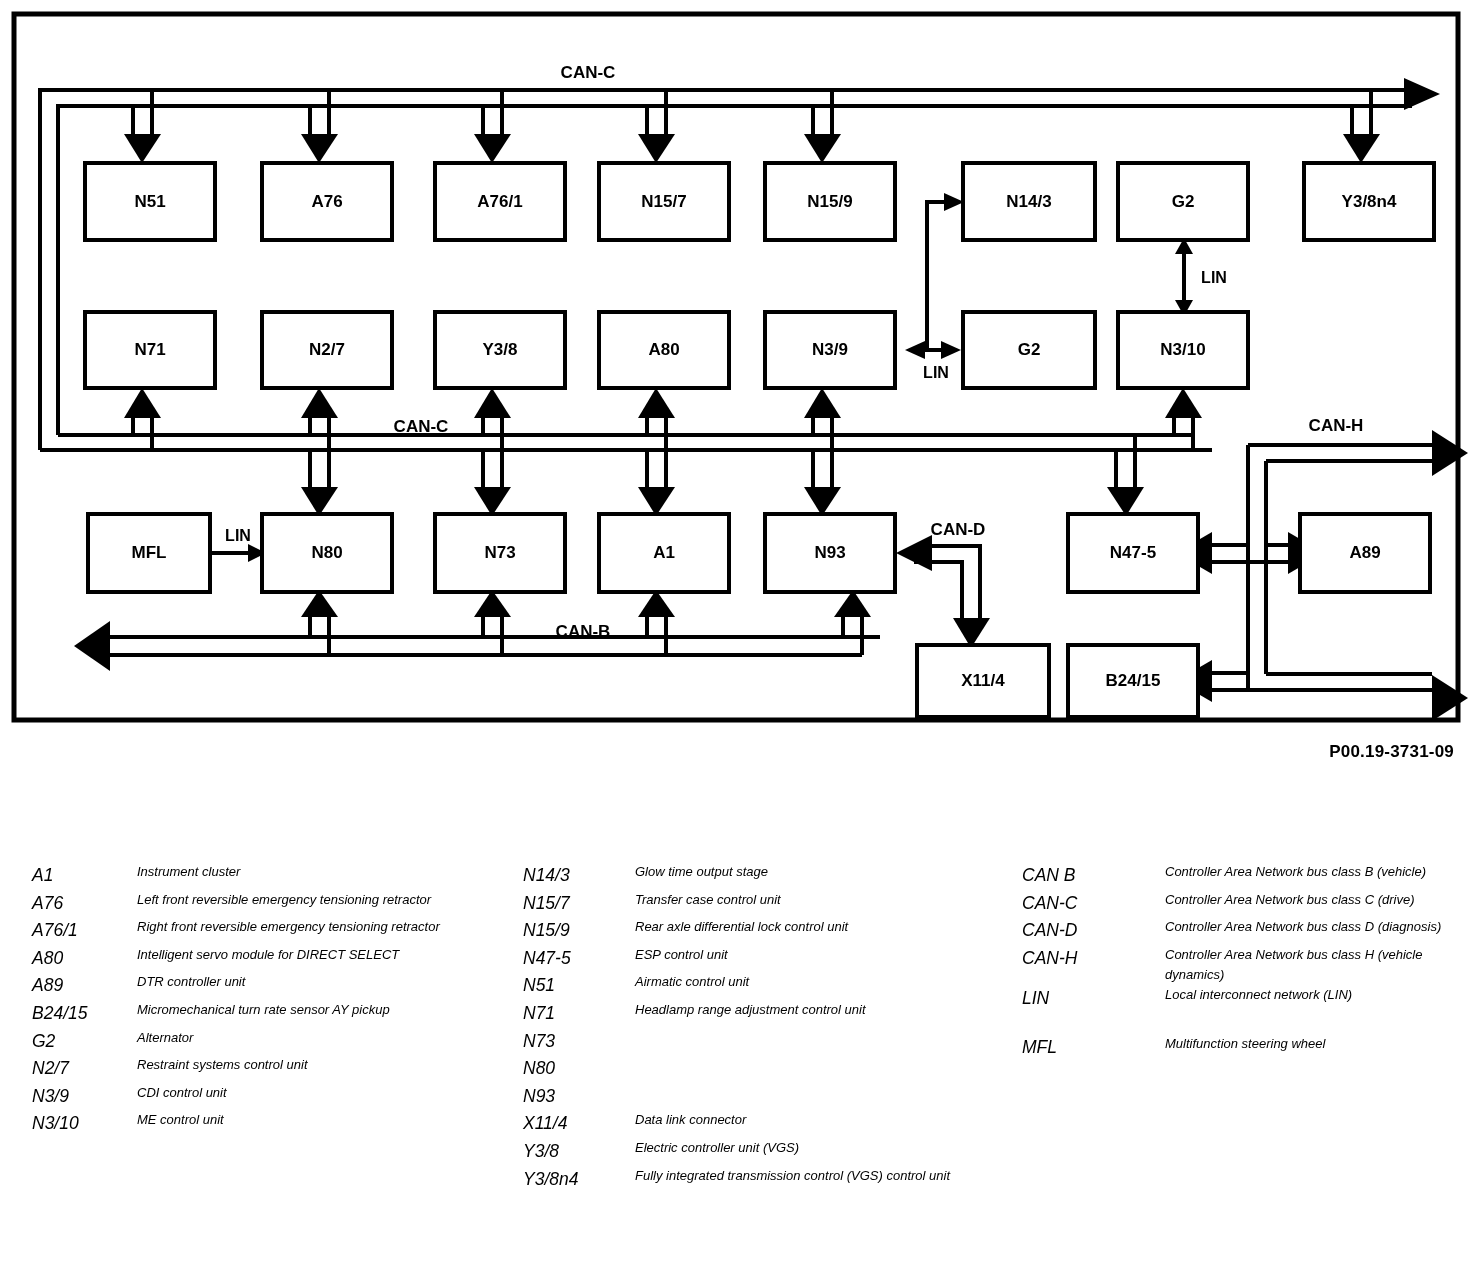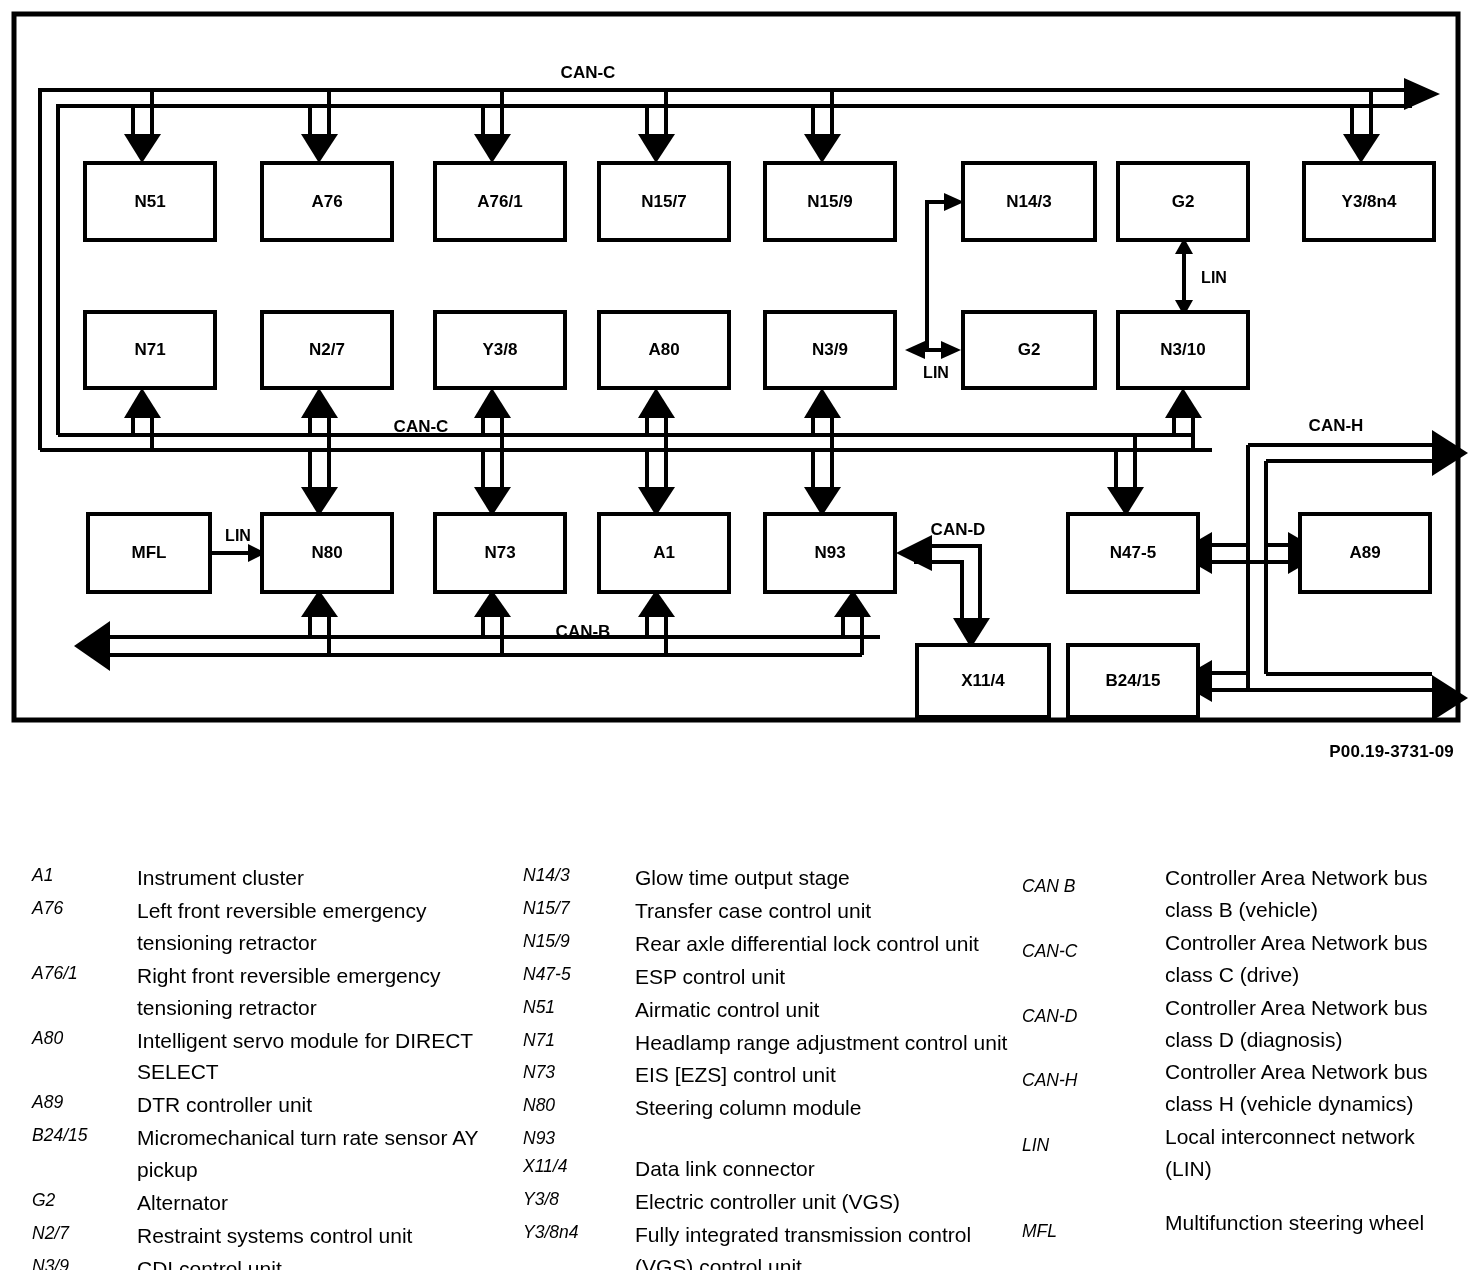--- a/index.html
+++ b/index.html
@@ -11,24 +11,24 @@
   .lin-label{font-family:"Liberation Sans",sans-serif;font-weight:bold;font-size:16px;text-anchor:middle;}
   .docid{position:absolute;right:18px;top:742px;font-size:17px;font-weight:bold;letter-spacing:.2px;font-family:"Liberation Sans",sans-serif;margin-left:13px;}
   .caption{position:absolute;left:30px;top:783px;font-size:17.5px;font-weight:bold;line-height:1.42;font-family:"Liberation Sans",sans-serif;}
   .legend{position:absolute;top:862px;left:0;width:1472px;}
   .legend-col{position:absolute;top:0;}
   .legend-col.c1{left:32px;width:470px;}
   .legend-col.c2{left:523px;width:490px;}
   .legend-col.c3{left:1022px;width:440px;}
   .lrow{display:flex;margin-bottom:1px;}
   .lrow .key{flex:0 0 auto;font-style:italic;font-size:17.5px;line-height:1.52;white-space:nowrap;}
-  .lrow .val{flex:1 1 auto;font-size:21px;line-height:1.52;}
+  .lrow .val{flex:1 1 auto;font-style:italic;font-size:13px;line-height:1.52;}
   .c1 .key{width:105px;}
   .c2 .key{width:112px;}
-  .c3 .key{width:143px;margin-top:11px;}
+  .c3 .key{width:143px;}
   .lrow.spacer{height:20px;}
 </style>
 </head>
 <body>
 
 <div id="page">
 
   <svg id="diagram" width="1472" height="775" viewBox="0 0 1472 775">
     <defs>
       <marker id="ar-d" markerWidth="18" markerHeight="16" refX="1" refY="8" orient="auto" markerUnits="userSpaceOnUse">
@@ -308,25 +308,23 @@
         <div class="lrow">
           <div class="key">N51</div>
           <div class="val">Airmatic control unit</div>
         </div>
         <div class="lrow">
           <div class="key">N71</div>
           <div class="val">Headlamp range adjustment control unit</div>
         </div>
         <div class="lrow">
           <div class="key">N73</div>
-          <div class="val">EIS [EZS] control unit</div>
         </div>
         <div class="lrow">
           <div class="key">N80</div>
-          <div class="val">Steering column module</div>
         </div>
         <div class="lrow">
           <div class="key">N93</div>
         </div>
         <div class="lrow">
           <div class="key">X11/4</div>
           <div class="val">Data link connector</div>
         </div>
         <div class="lrow">
           <div class="key">Y3/8</div>

